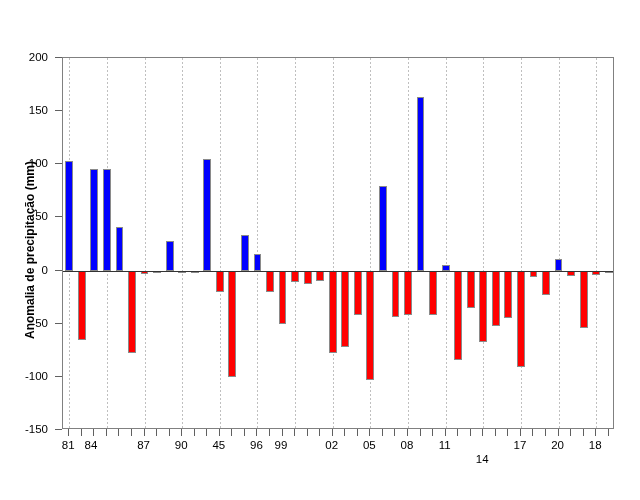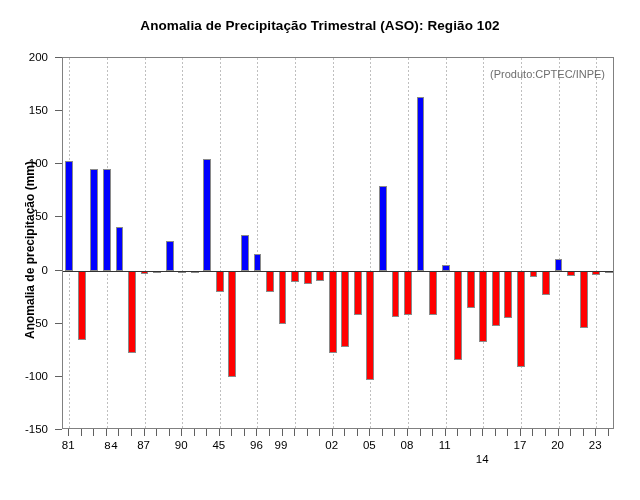--- a/index.html
+++ b/index.html
@@ -54,21 +54,20 @@
   #source-note{
     position:absolute;right:8px;top:10px;font-size:11px;color:#6e6e6e;
     white-space:nowrap;
   }
 </style>
 </head>
 <body>
 
 <div id="root">
 
-  <div id="chart-title">Anomalia de Precipitação Trimestral (ASO): Região 102</div>
 
   <div id="y-axis">
     <div id="y-ticks">
         <div class="ytick-mark" style="top: 57px;"></div>
         <div class="ytick-label" style="top: 57px;">200</div>
         <div class="ytick-mark" style="top: 110.143px;"></div>
         <div class="ytick-label" style="top: 110.143px;">150</div>
         <div class="ytick-mark" style="top: 163.286px;"></div>
         <div class="ytick-label" style="top: 163.286px;">100</div>
         <div class="ytick-mark" style="top: 216.429px;"></div>
@@ -143,30 +142,29 @@
         <div class="bar" title="2017: -91 mm" style="left: 454.02px; top: 212.571px; width: 7.77818px; height: 96.72px; background: rgb(255, 0, 0); border-color: rgb(138, 138, 138);"></div>
         <div class="bar" title="2018: -6 mm" style="left: 466.565px; top: 212.571px; width: 7.77818px; height: 6.37714px; background: rgb(255, 0, 0); border-color: rgb(138, 138, 138);"></div>
         <div class="bar" title="2019: -23 mm" style="left: 479.111px; top: 212.571px; width: 7.77818px; height: 24.4457px; background: rgb(255, 0, 0); border-color: rgb(138, 138, 138);"></div>
         <div class="bar" title="2020: 11 mm" style="left: 491.656px; top: 200.88px; width: 7.77818px; height: 11.6914px; background: rgb(0, 0, 255); border-color: rgb(138, 138, 138);"></div>
         <div class="bar" title="2021: -5 mm" style="left: 504.202px; top: 212.571px; width: 7.77818px; height: 5.31429px; background: rgb(255, 0, 0); border-color: rgb(138, 138, 138);"></div>
         <div class="bar" title="2022: -54 mm" style="left: 516.747px; top: 212.571px; width: 7.77818px; height: 57.3943px; background: rgb(255, 0, 0); border-color: rgb(138, 138, 138);"></div>
         <div class="bar" title="2023: -4 mm" style="left: 529.293px; top: 212.571px; width: 7.77818px; height: 4.25143px; background: rgb(255, 0, 0); border-color: rgb(138, 138, 138);"></div>
         <div class="bar" title="2024: -2 mm" style="left: 541.838px; top: 212.571px; width: 7.77818px; height: 2.12571px; background: rgb(255, 0, 0); border-color: rgb(138, 138, 138);"></div>
       </div>
     <div id="zero-line" style="top: 212.571px;"></div>
-    <div id="source-note">(Produto:CPTEC/INPE)</div>
   </div>
 
   <div id="x-axis">
       <div class="xtick-mark" style="left: 6px;"></div>
       <div class="xtick-label" style="left: 6.27273px;">81</div>
       <div class="xtick-mark" style="left: 19px;"></div>
       <div class="xtick-mark" style="left: 31px;"></div>
       <div class="xtick-mark" style="left: 44px;"></div>
-      <div class="xtick-label" style="left: 49px; font-family: Liberation Mono, monospace;">84</div>
+      <div class="xtick-label" style="left: 29px;">84</div>
       <div class="xtick-mark" style="left: 56px;"></div>
       <div class="xtick-mark" style="left: 69px;"></div>
       <div class="xtick-mark" style="left: 82px;"></div>
       <div class="xtick-label" style="left: 81.5455px;">87</div>
       <div class="xtick-mark" style="left: 94px;"></div>
       <div class="xtick-mark" style="left: 107px;"></div>
       <div class="xtick-mark" style="left: 119px;"></div>
       <div class="xtick-label" style="left: 119.182px;">90</div>
       <div class="xtick-mark" style="left: 132px;"></div>
       <div class="xtick-mark" style="left: 144px;"></div>
@@ -204,17 +202,17 @@
       <div class="xtick-mark" style="left: 445px;"></div>
       <div class="xtick-mark" style="left: 458px;"></div>
       <div class="xtick-label" style="left: 457.909px;">17</div>
       <div class="xtick-mark" style="left: 470px;"></div>
       <div class="xtick-mark" style="left: 483px;"></div>
       <div class="xtick-mark" style="left: 496px;"></div>
       <div class="xtick-label" style="left: 495.545px;">20</div>
       <div class="xtick-mark" style="left: 508px;"></div>
       <div class="xtick-mark" style="left: 521px;"></div>
       <div class="xtick-mark" style="left: 533px;"></div>
-      <div class="xtick-label" style="left: 533.182px;">23</div>
+      <div class="xtick-label" style="left: 533.182px;">18</div>
       <div class="xtick-mark" style="left: 546px;"></div>
     </div>
 
 </div>
 
 </body></html>

